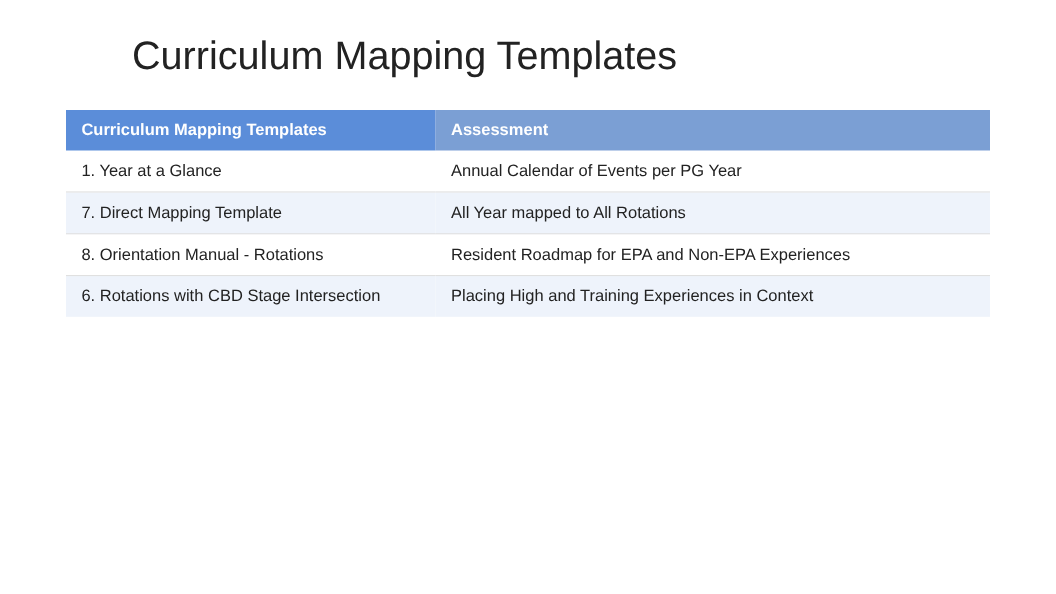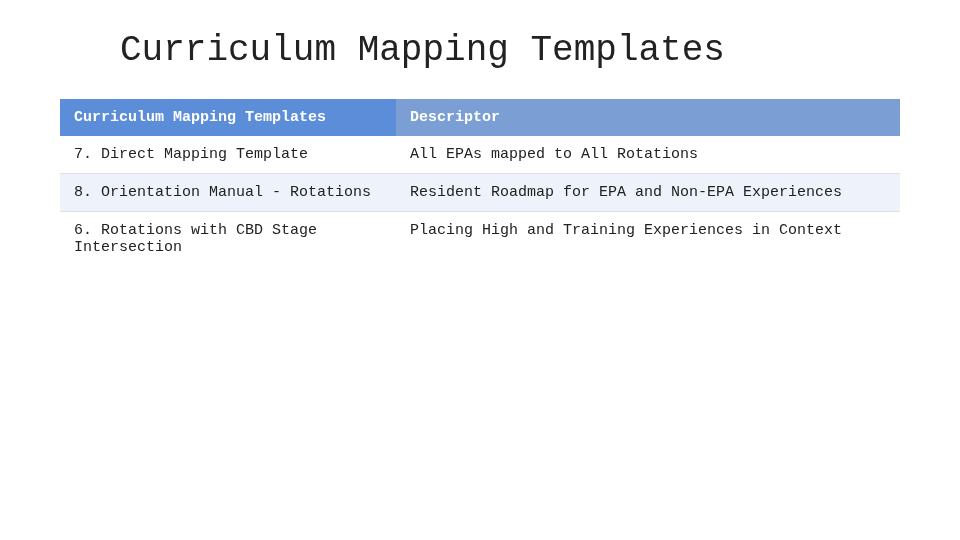--- a/index.html
+++ b/index.html
@@ -1,15 +1,15 @@
 <!DOCTYPE html>
 <html><head>
   <meta charset="utf-8">
   <style>
-    * { margin: 0; padding: 0; box-sizing: border-box; font-family: Liberation Mono, monospace; }
+    * { margin: 0; padding: 0; box-sizing: border-box; }
 
     body {
       width: 960px;
       height: 540px;
       background: #ffffff;
       font-family: Arial, sans-serif;
       display: flex;
       flex-direction: column;
       align-items: center;
       justify-content: flex-start;
@@ -69,27 +69,31 @@
   </style>
 </head>
 <body>
 
 <h1>Curriculum Mapping Templates</h1>
 
 <table>
   <thead>
     <tr>
       <th>Curriculum Mapping Templates</th>
-      <th>Descriptor</th>
+      <th>Assessment</th>
     </tr>
   </thead>
   <tbody id="table-body">
+  <tr>
+        <td>1. Year at a Glance</td>
+        <td>Annual Calendar of Events per PG Year</td>
+      </tr>
       <tr>
         <td>7. Direct Mapping Template</td>
-        <td>All EPAs mapped to All Rotations</td>
+        <td>All Year mapped to All Rotations</td>
       </tr>
       <tr>
         <td>8. Orientation Manual - Rotations</td>
         <td>Resident Roadmap for EPA and Non-EPA Experiences</td>
       </tr>
       <tr>
         <td>6. Rotations with CBD Stage Intersection</td>
         <td>Placing High and Training Experiences in Context</td>
       </tr>
     </tbody>

